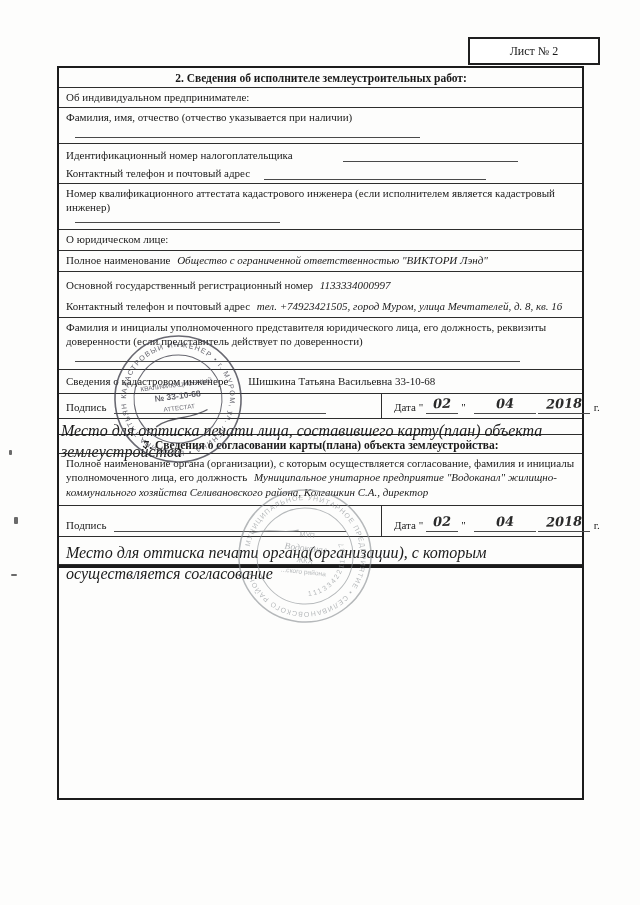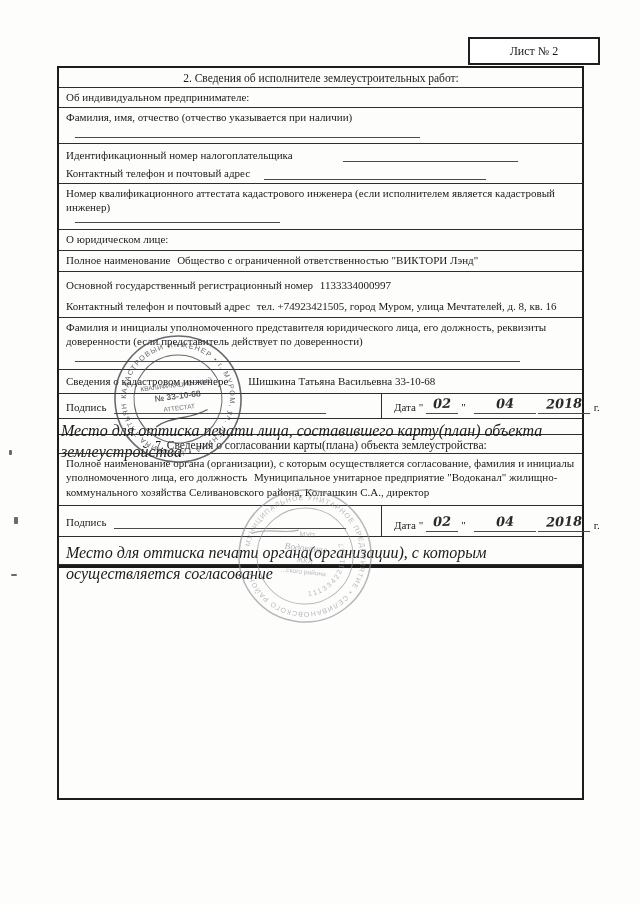--- a/index.html
+++ b/index.html
@@ -18,37 +18,37 @@
   .tbl{
     position:absolute;left:57px;top:66px;width:523px;
     border:2px solid #1c1c1c;background:transparent;
   }
   .row{
     position:relative;border-bottom:1px solid #2d2d2d;
     padding:2px 6px 2px 7px;font-size:11px;line-height:1.3;
     box-sizing:border-box;
   }
   .row:last-child{border-bottom:none;}
-  .hdr{font-weight:normal;text-align:center;font-size:11.5px;padding-top:3px;}
+  .hdr{font-weight:bold;text-align:center;font-size:11.5px;padding-top:3px;}
   .note{font-style:italic;font-size:16px;padding-top:2px;padding-bottom:1px;}
   .blank-line{border-bottom:1.5px solid #4a4a4a;height:1px;}
   .fieldrow{display:flex;align-items:center;}
   .uline{border-bottom:1px solid #4a4a4a;display:inline-block;height:12px;}
   .sigrow{display:flex;padding:0;}
-  .sigcell{flex:0 0 309px;border-right:1px solid #2d2d2d;padding:6px 6px 4px 7px;display:flex;align-items:center;font-family:Liberation Serif, serif;}
+  .sigcell{flex:0 0 309px;border-right:1px solid #2d2d2d;padding:6px 6px 4px 7px;display:flex;align-items:flex-end;font-family:Liberation Serif, serif;}
   .datecell{flex:1;padding:6px 4px 4px 12px;display:flex;align-items:flex-end;white-space:nowrap;}
   .hw{
     font-style:italic;font-weight:bold;font-size:13px;color:#2b2b2b;
     font-family:"DejaVu Serif",serif;transform:rotate(-2deg);display:inline-block;
   }
   .hw-slot{border-bottom:1px solid #4a4a4a;display:inline-flex;justify-content:center;align-items:flex-end;height:15px;}
   .thick-top{border-top:3px solid #1a1a1a;}
   .stamp{position:absolute;pointer-events:none;}
   .artifact{position:absolute;background:#6a6a6a;border-radius:1px;}
-  .val{padding-left:4px;}
+  .val{padding-left:4px;font-style:italic;}
 </style>
 </head>
 <body>
 
 <div class="sheet-box">
   <span>Лист № 2</span>
 </div>
 
 <div class="tbl">
 

